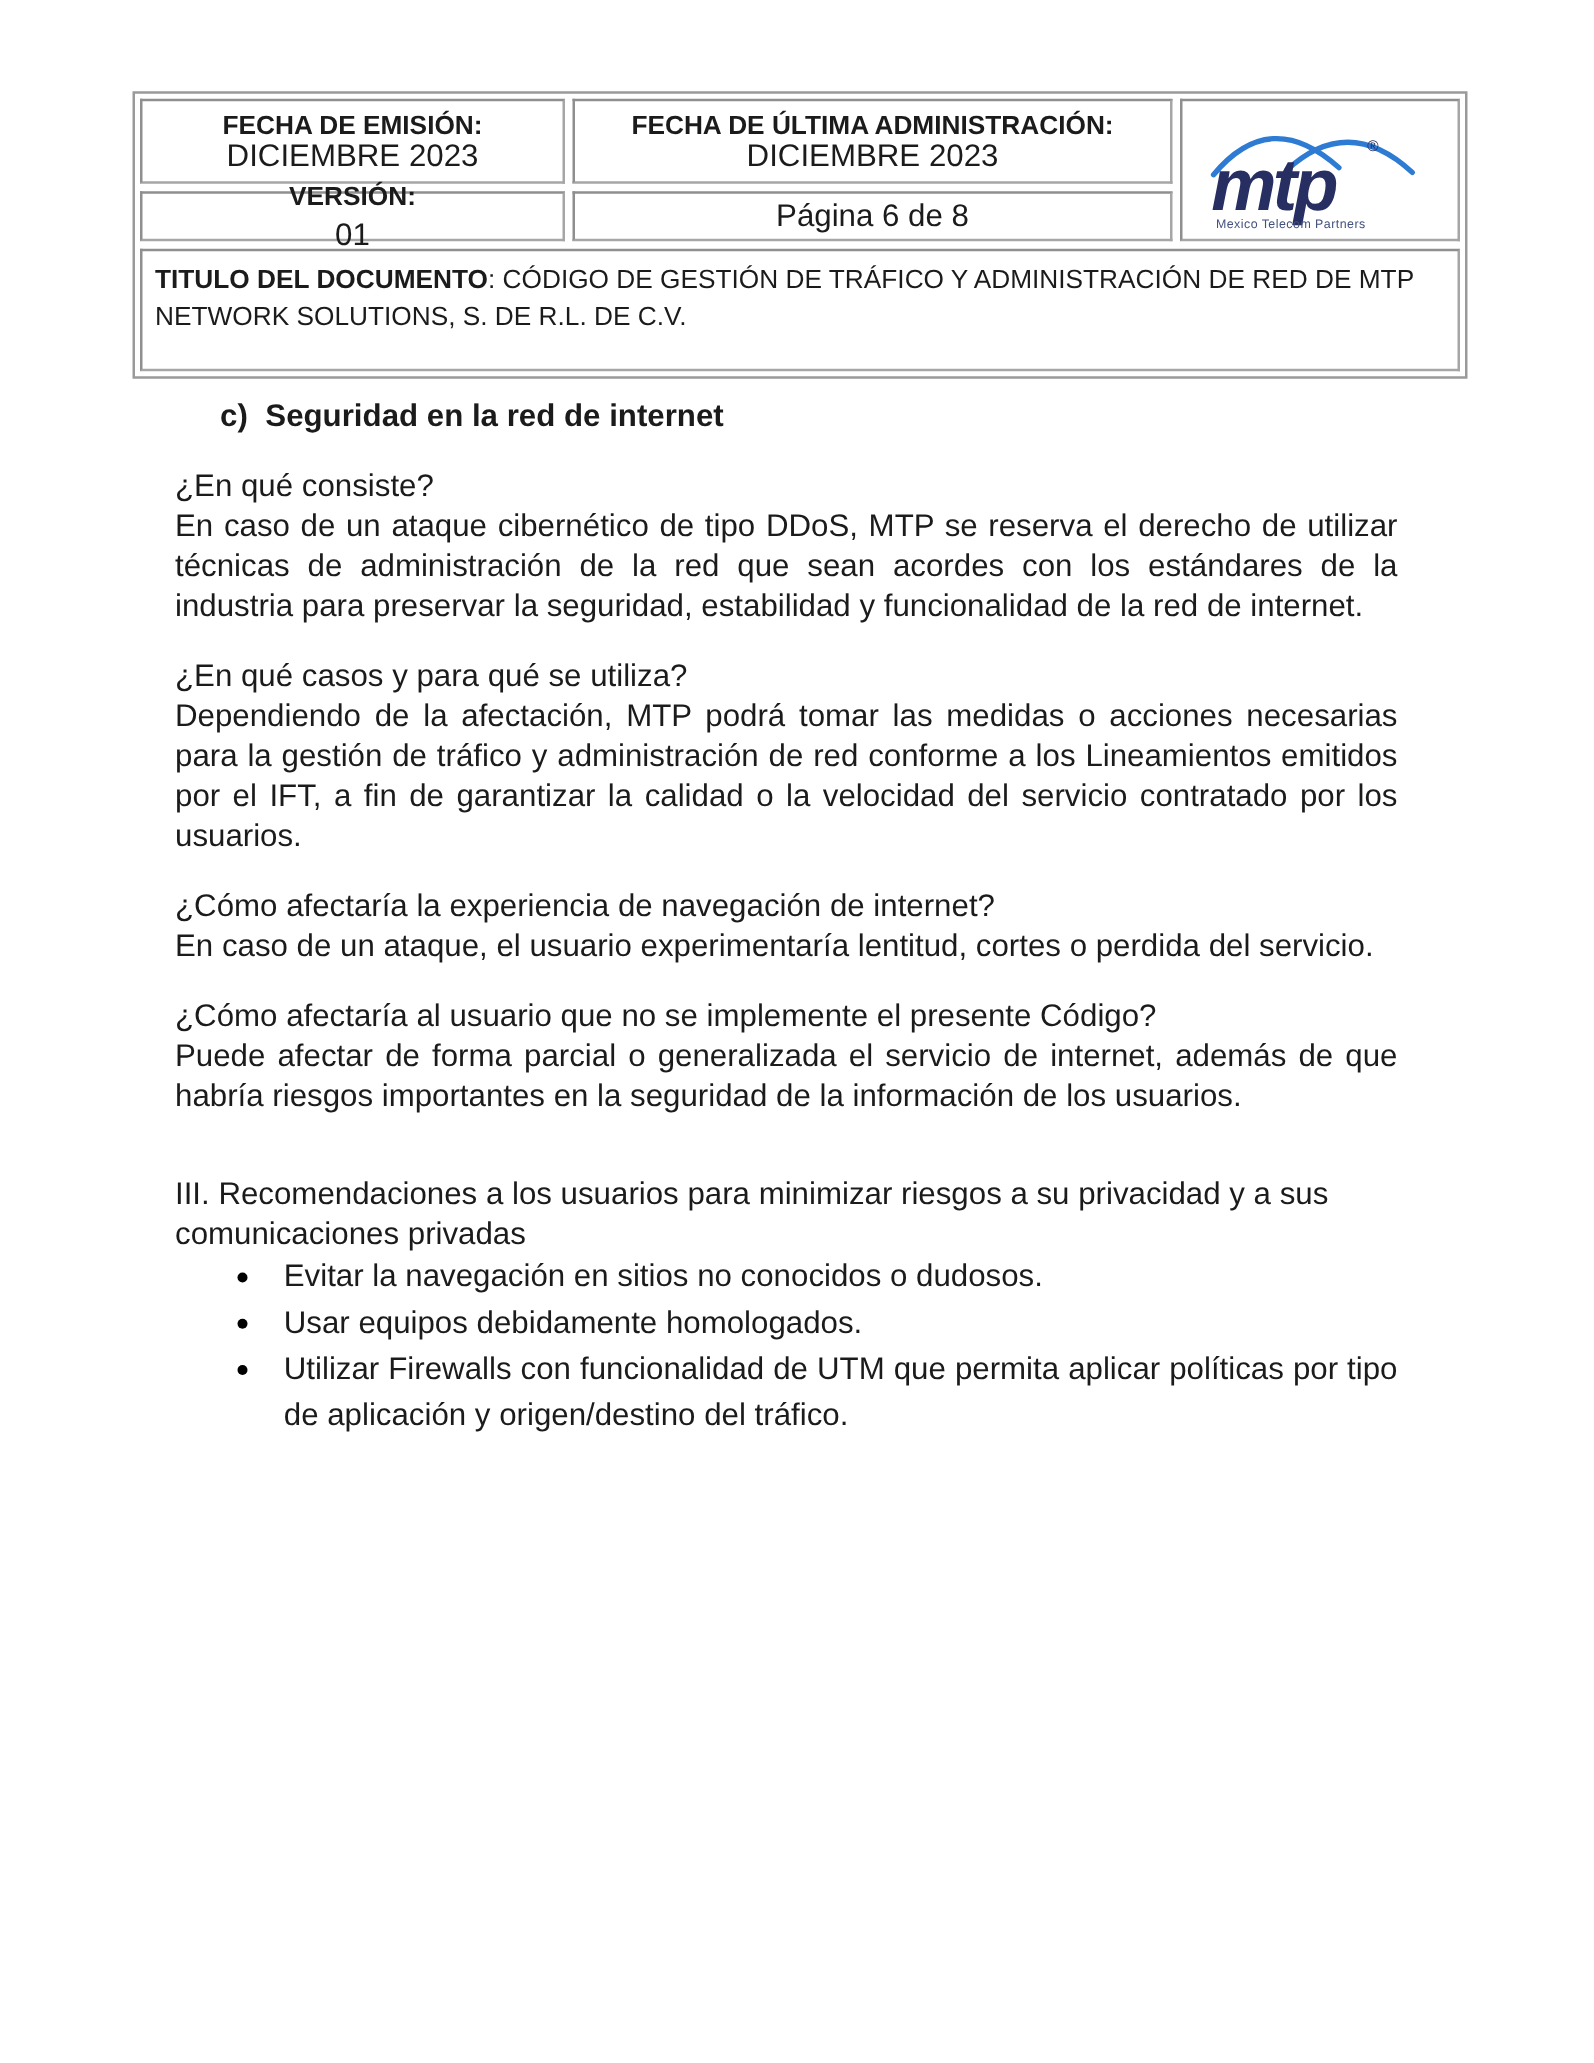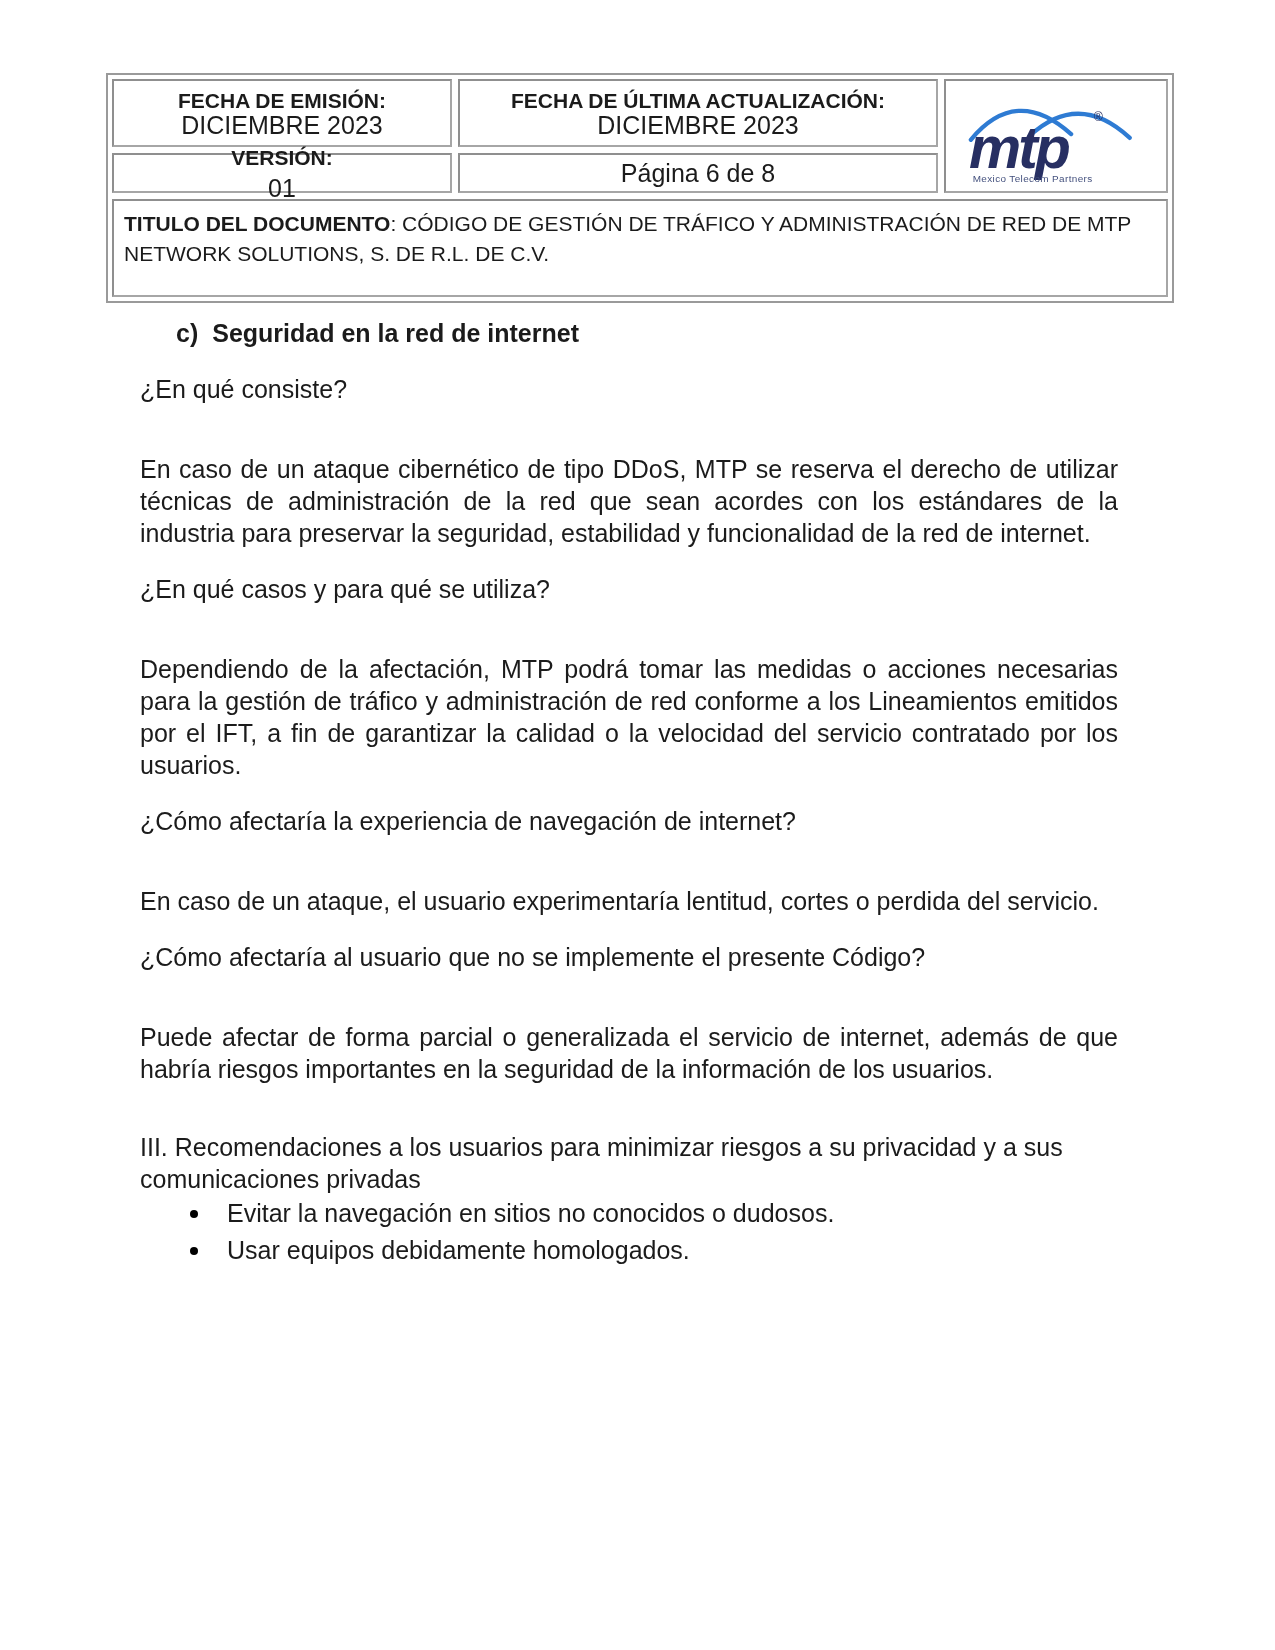--- a/index.html
+++ b/index.html
@@ -63,21 +63,20 @@
     font-weight: bold;
     line-height: 32px;
     display: flex; gap: 14px;
   }
   .q-heading {
     margin-top: 24px;
     font-weight: normal;
     line-height: 32px;
   }
   .para {
-    margin-top: 48px;
     line-height: 32px;
     text-align: justify;
   }
   .h3-heading {
     margin-top: 46px;
     font-weight: normal;
     line-height: 32px;
     width: 1005px;
   }
   .rec-list {
@@ -103,21 +102,21 @@
 
   <div class="header-table">
     <div class="header-grid">
 
       <div class="hcell">
         <div class="header-label">FECHA DE EMISIÓN:</div>
         <div class="header-value">DICIEMBRE 2023</div>
       </div>
 
       <div class="hcell">
-        <div class="header-label">FECHA DE ÚLTIMA ACTUALIZACIÓN:</div>
+        <div class="header-label">FECHA DE ÚLTIMA ADMINISTRACIÓN:</div>
         <div class="header-value">DICIEMBRE 2023</div>
       </div>
 
       <div class="hcell cell-logo">
         <svg class="logo-svg" viewBox="0 0 224 112" preserveAspectRatio="xMidYMid meet">
           <path d="M 22 60 Q 70 2 128 54" fill="none" stroke-width="4.5" stroke-linecap="round" stroke="#2e7bd3"></path>
           <path d="M 84 56 Q 136 8 190 58" fill="none" stroke-width="4.5" stroke-linecap="round" stroke="#2e7bd3"></path>
           <text x="20" y="90" font-size="62" font-weight="bold" font-style="italic" letter-spacing="-3" fill="#272f62">mtp</text>
           <text x="152" y="40" font-size="13" fill="#272f62">®</text>
           <text x="24" y="105" font-size="10.5" letter-spacing="0.4" fill="#44517e">Mexico Telecom Partners</text>
@@ -157,17 +156,18 @@
     <p class="para">En caso de un ataque, el usuario experimentaría lentitud, cortes o perdida del servicio.</p>
 
     <div class="q-heading">¿Cómo afectaría al usuario que no se implemente el presente Código?</div>
     <p class="para">Puede afectar de forma parcial o generalizada el servicio de internet, además de que habría riesgos importantes en la seguridad de la información de los usuarios.</p>
 
     <div class="h3-heading">III. Recomendaciones a los usuarios para minimizar riesgos a su privacidad y a sus comunicaciones privadas</div>
 
     <ul class="rec-list">
       <li>Evitar la navegación en sitios no conocidos o dudosos.</li>
       <li>Usar equipos debidamente homologados.</li>
+      <li>Utilizar Firewalls con funcionalidad de UTM que permita aplicar políticas por tipo de aplicación y origen/destino del tráfico.</li>
     </ul>
 
   </div>
 
 </div>
 
 </body></html>

